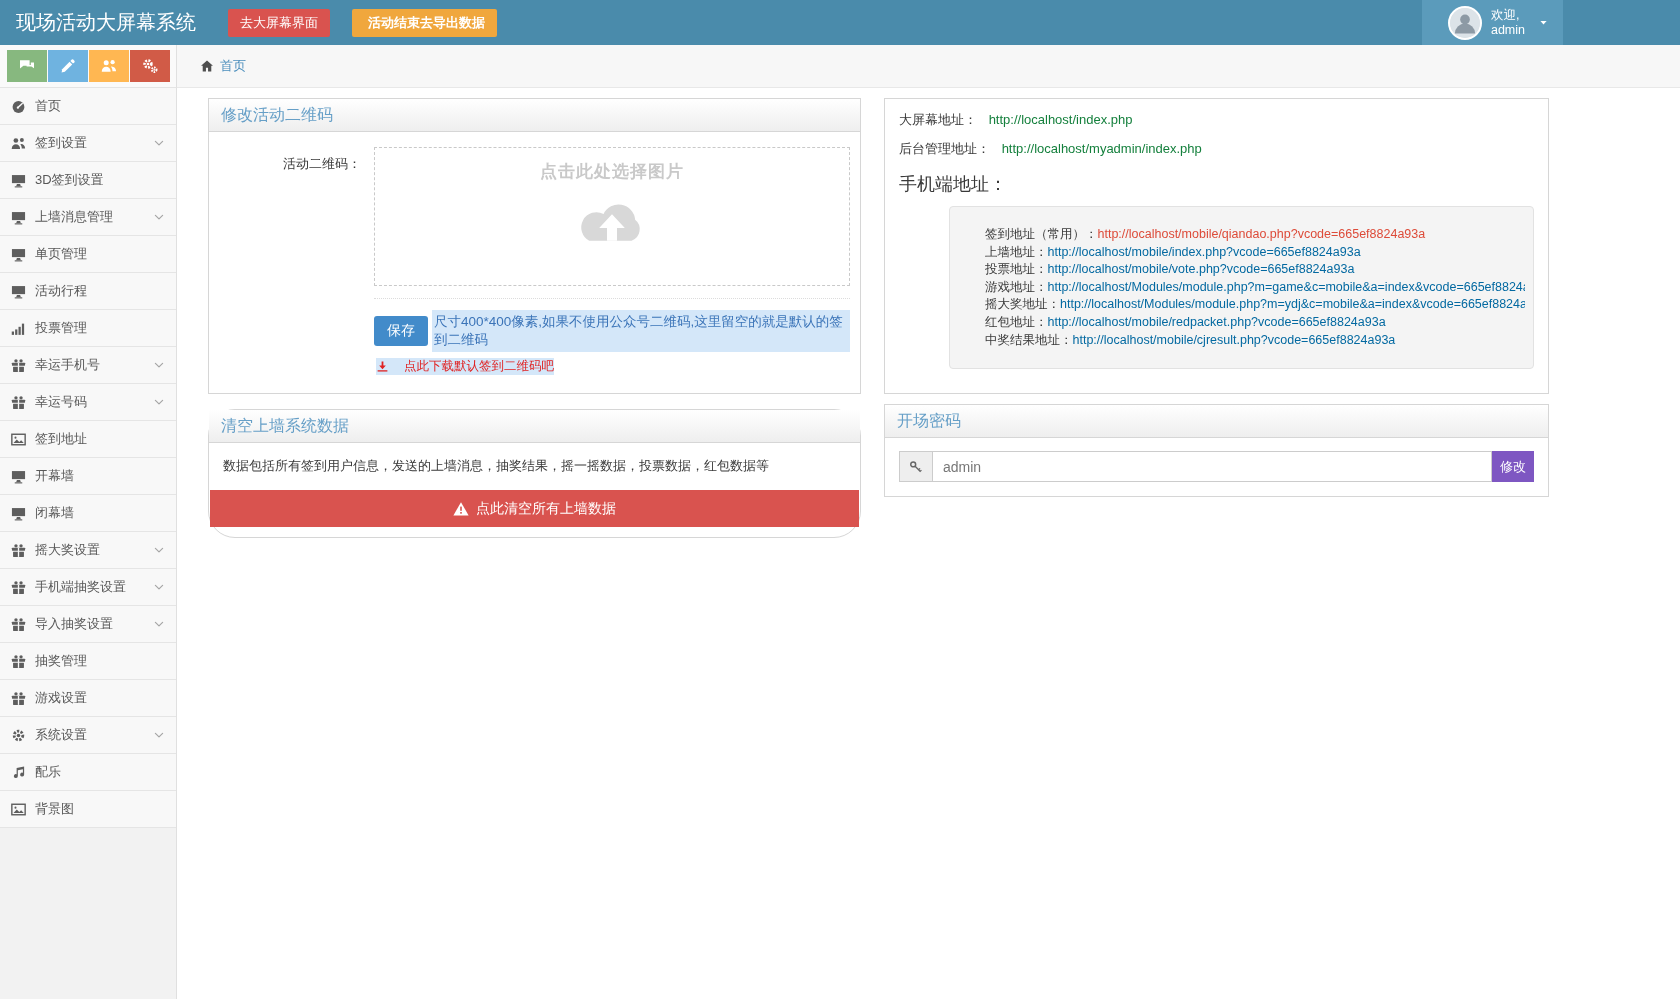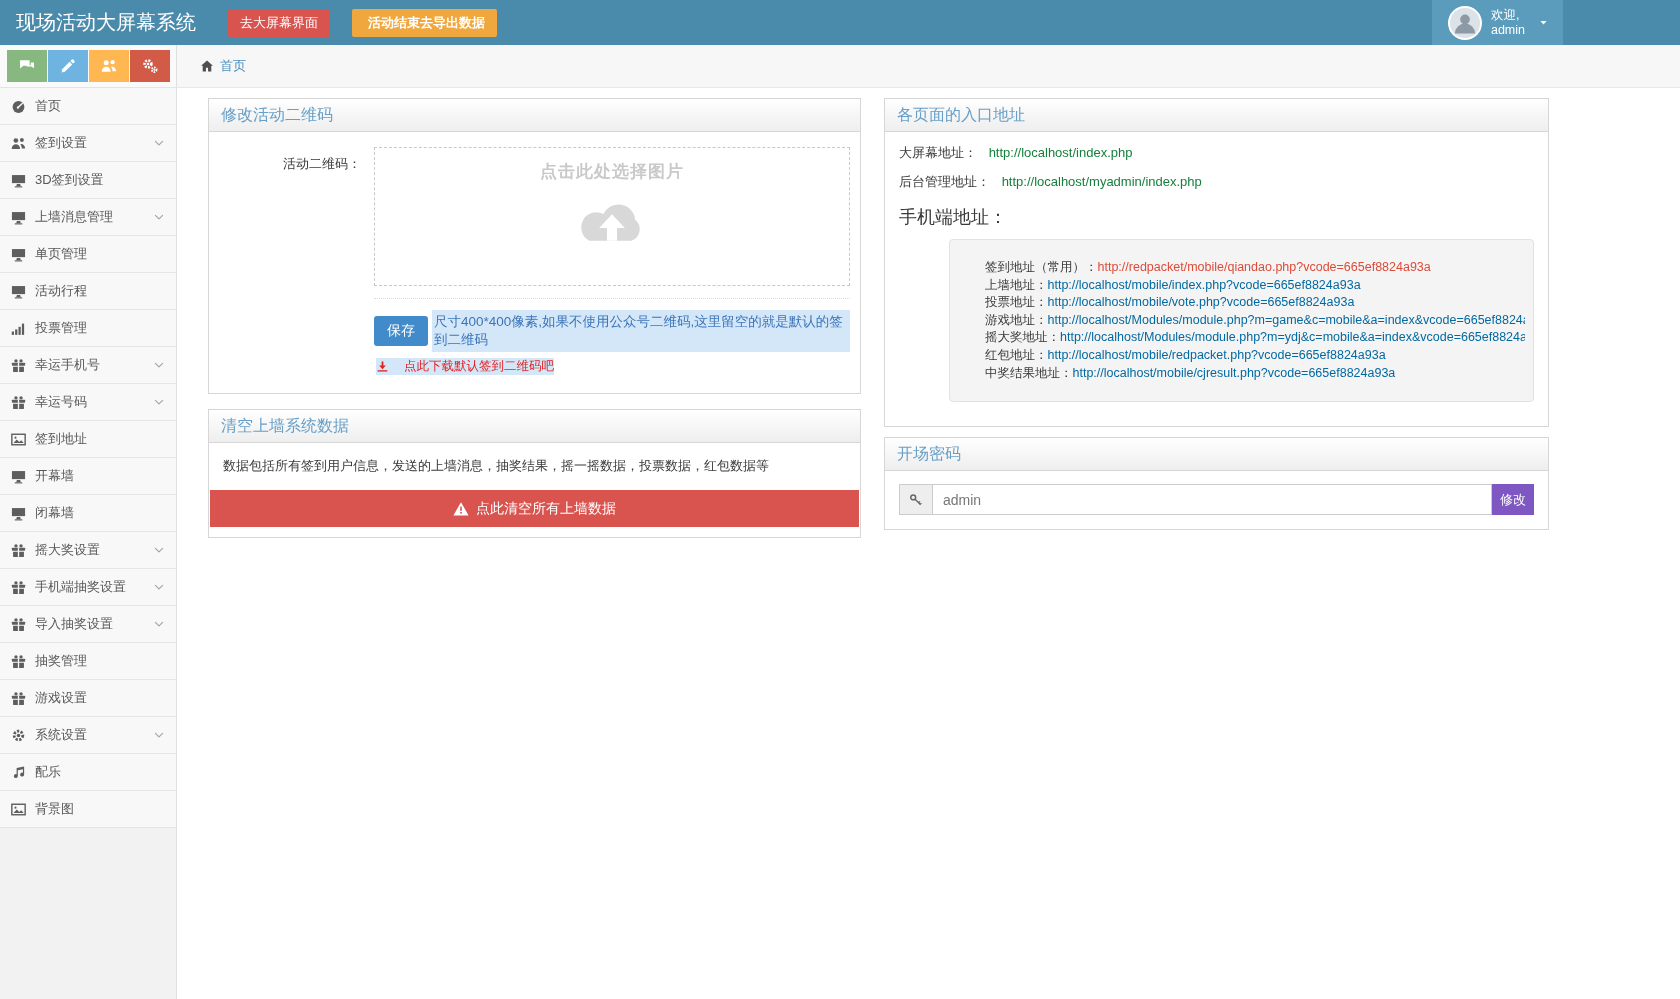--- a/index.html
+++ b/index.html
@@ -12,21 +12,21 @@
   .ico svg { width:100%; height:100%; display:block; }
 
   
   .navbar { position:relative; height:45px; background:#4a8bab; display:flex; align-items:center; z-index:5; }
   .brand { color:#fff; font-size:20px; padding:0 14px 0 16px; white-space:nowrap; }
   .nav-btn { border:none; color:#fff; font-size:13px; height:28px; padding:0 12px; cursor:pointer;
              font-family:inherit; border-radius:2px; white-space:nowrap; }
   .nav-btn.red { background:#d9534f; margin-left:18px; }
   .nav-btn.orange { background:#f0a73d; margin-left:22px; font-weight:bold;padding-left:16px; }
   .user-chip { position:absolute; top:0; right:117px; height:45px; background:#5b9bbb;
-               display:flex; align-items:center; padding:0 14px 0 16px; gap:9px; cursor:pointer; }
+               display:flex; align-items:center; padding:0 14px 0 26px; gap:9px; cursor:pointer; }
   .avatar { width:34px; height:34px; border-radius:50%; border:2px solid #fff; background:#dce3e8; overflow:hidden; flex:none; }
   .welcome { color:#fff; font-size:12.5px; line-height:15px; }
   .chip-caret { width:11px; height:11px; color:#fff; margin-left:4px; }
 
   
   .second-row { height:43px; display:flex; }
   .shortcuts { width:177px; flex:none; background:#fafafa; border-right:1px solid #e0e0e0;
                border-bottom:1px solid #e4e4e4; display:flex; align-items:center; padding-left:7px; gap:1px; }
   .sc-btn { width:40px; height:32px; border:none; display:flex; align-items:center; justify-content:center;
             color:#fff; cursor:pointer; }
@@ -70,21 +70,21 @@
   .hr-dotted { border:none; border-top:1px dotted #dcdcdc; margin:12px 0 0 165px; }
   .save-row { margin:11px 0 0 165px; display:flex; align-items:center; }
   .btn-save { background:#428bca; border:none; color:#fff; font-size:14px; height:30px; padding:0 13px;
               border-radius:3px; cursor:pointer; font-family:inherit; flex:none; }
   .save-hint { margin-left:4px; font-size:13.5px; color:#3b74b8; background:#d4e7f9; padding:3px 2px; }
   .dl-link { display:inline-flex; align-items:center; gap:15px; margin:6px 0 0 167px;
              font-size:12.5px; color:#e02222; text-decoration:none; background:#d4e7f9; cursor:pointer; }
   .dl-link .ico { width:13px; height:13px; }
 
   
-  .clear-widget { margin-top:15px; }
+  .clear-widget { margin-top:15px;border-radius:27px; }
   .clear-body { padding:14px 0 10px; }
   .clear-desc { font-size:13px; color:#393939; padding:0 14px; }
   .btn-clear { display:flex; align-items:center; justify-content:center; gap:7px;
                margin:15px 1px 0; width:calc(100% - 2px); height:37px; background:#d9534f; border:none;
                color:#fff; font-size:14px; cursor:pointer; font-family:inherit; }
   .btn-clear .ico { width:16px; height:16px; color:#fff; }
 
   
   .entry-body { padding:12px 14px 24px; }
   .entry-line { font-size:13px; margin-bottom:11px; }
@@ -499,35 +499,32 @@
                 </svg>
               </span>
             <span>点此清空所有上墙数据</span>
           </button>
         </div>
       </div>
     </div>
 
     <div class="col-right">
       <div class="widget">
-        <div class="widget-header">
-          <span class="widget-title">各页面的入口地址</span>
-        </div>
         <div class="entry-body">
           <p class="entry-line">
             <span class="lbl">大屏幕地址：</span>
             <a class="val">http://localhost/index.php</a>
           </p>
           <p class="entry-line">
             <span class="lbl">后台管理地址：</span>
             <a class="val">http://localhost/myadmin/index.php</a>
           </p>
           <h4 class="mobile-heading">手机端地址：</h4>
           <div class="well">
-              <div class="url-line"><span class="url-label">签到地址（常用）：</span><a class="red">http://redpacket/mobile/qiandao.php?vcode=665ef8824a93a</a></div>
+              <div class="url-line"><span class="url-label">签到地址（常用）：</span><a class="red">http://localhost/mobile/qiandao.php?vcode=665ef8824a93a</a></div>
               <div class="url-line"><span class="url-label">上墙地址：</span><a class="">http://localhost/mobile/index.php?vcode=665ef8824a93a</a></div>
               <div class="url-line"><span class="url-label">投票地址：</span><a class="">http://localhost/mobile/vote.php?vcode=665ef8824a93a</a></div>
               <div class="url-line"><span class="url-label">游戏地址：</span><a class="">http://localhost/Modules/module.php?m=game&amp;c=mobile&amp;a=index&amp;vcode=665ef8824a93a</a></div>
               <div class="url-line"><span class="url-label">摇大奖地址：</span><a class="">http://localhost/Modules/module.php?m=ydj&amp;c=mobile&amp;a=index&amp;vcode=665ef8824a93a</a></div>
               <div class="url-line"><span class="url-label">红包地址：</span><a class="">http://localhost/mobile/redpacket.php?vcode=665ef8824a93a</a></div>
               <div class="url-line"><span class="url-label">中奖结果地址：</span><a class="">http://localhost/mobile/cjresult.php?vcode=665ef8824a93a</a></div>
             </div>
         </div>
       </div>
 

